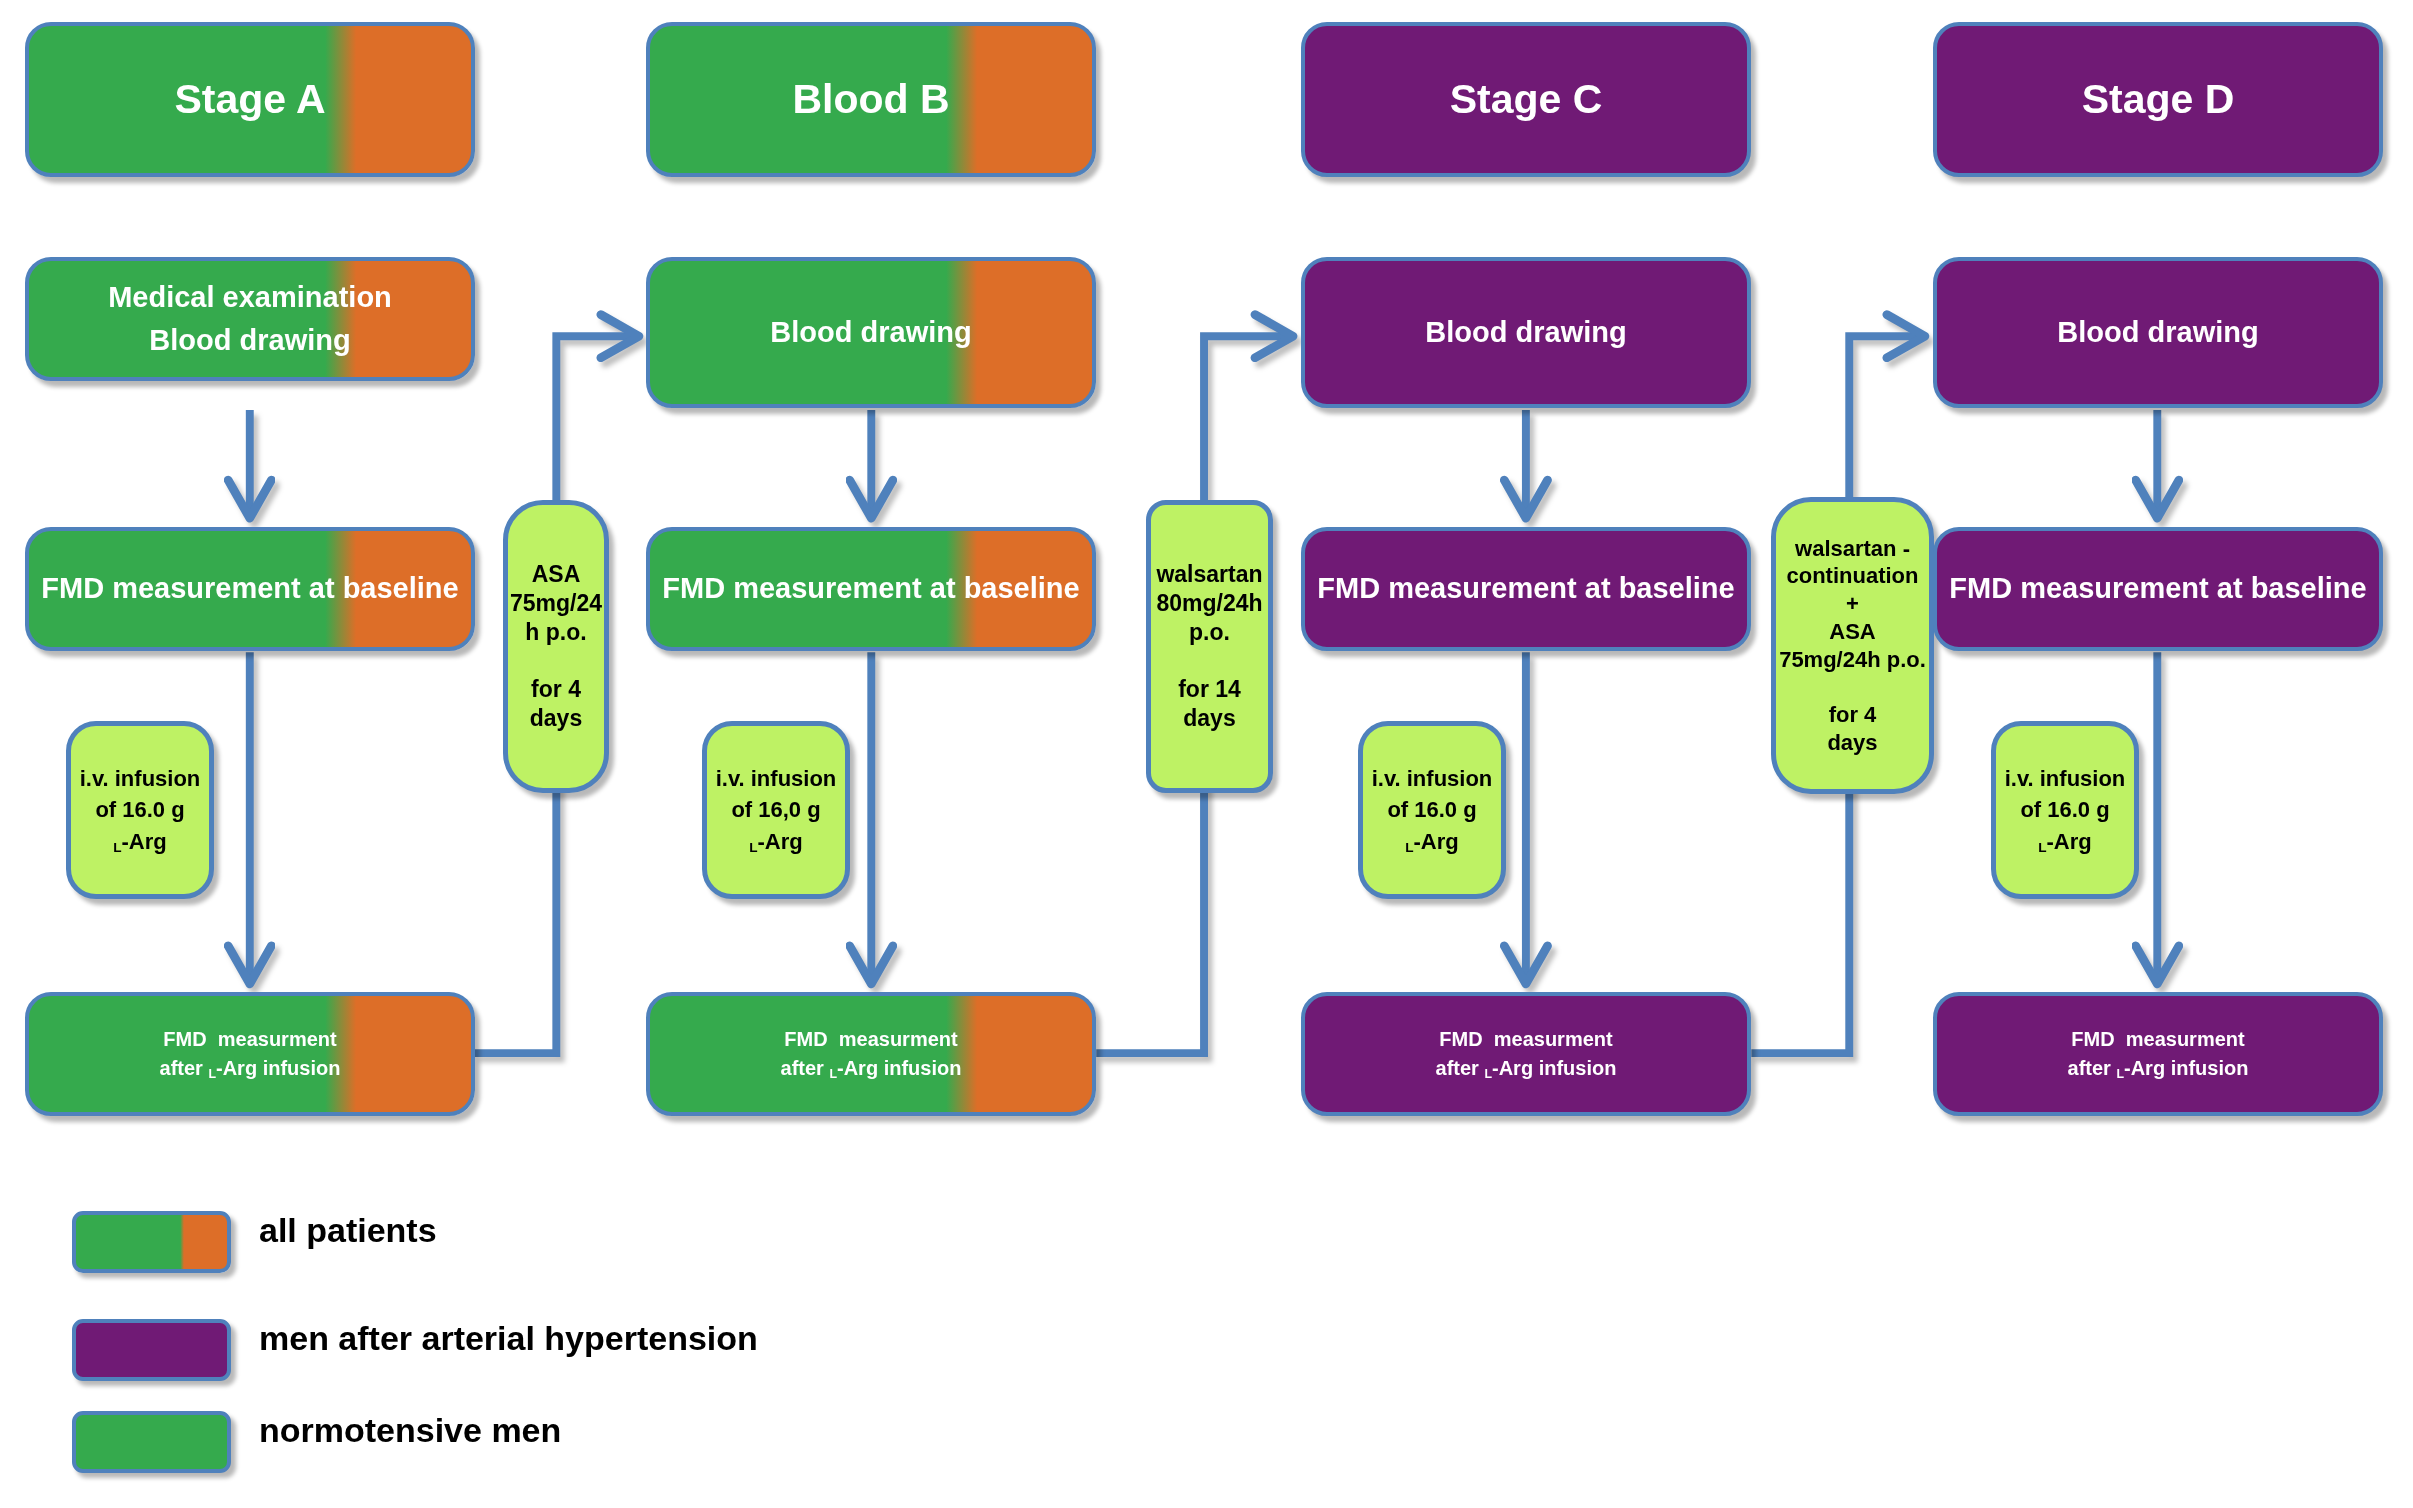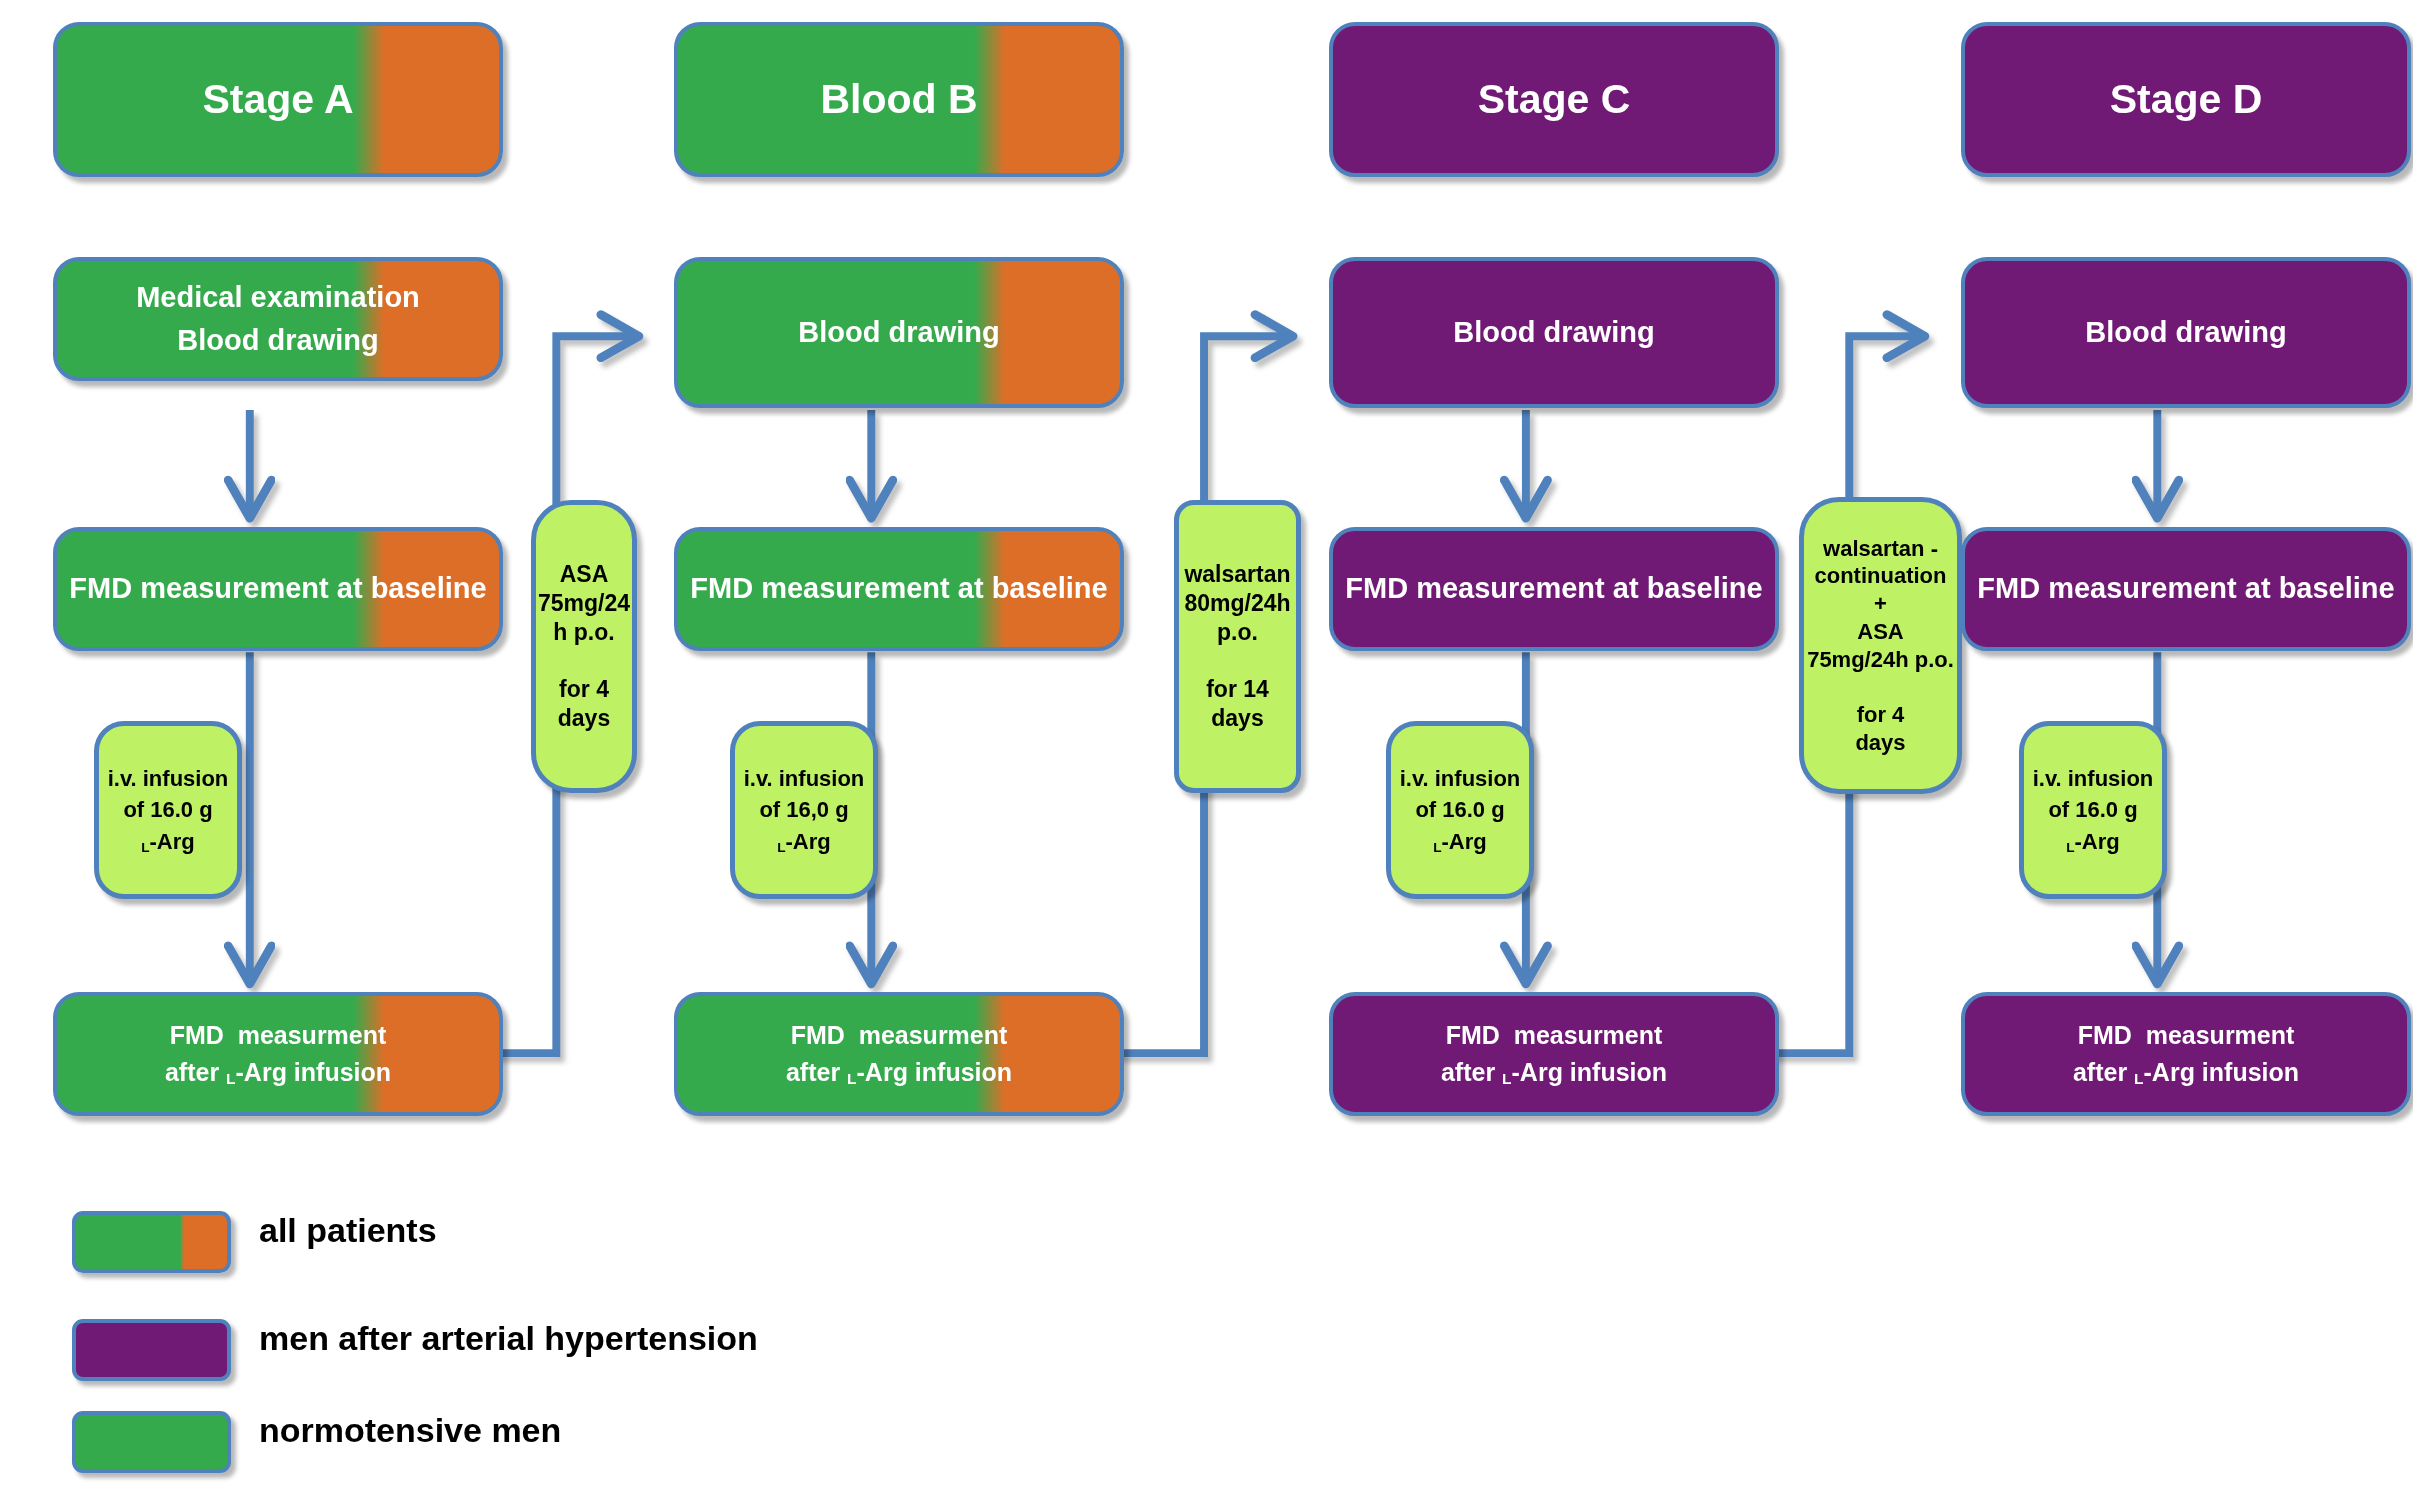--- a/index.html
+++ b/index.html
@@ -29,30 +29,29 @@
     box-sizing: border-box;
     border: 4px solid #4F81BC;
     border-radius: 26px;
     box-shadow: 5px 6px 4.5px rgba(0,0,0,0.28);
     display: flex;
     flex-direction: column;
     align-items: center;
     justify-content: center;
     text-align: center;
     color: #ffffff;
-    margin-left: 28px;
   }
   .split  { background: linear-gradient(90deg, #35AA4D 0%, #35AA4D 67%, #DD6E28 74%, #DD6E28 100%); }
   .orange { background: #701a75; }
   .green  { background: #35AA4D; }
   .whitebox { background: #bef264; color: #000000; }
 
   .header { font-size: 41px; }
   .step   { font-size: 29px; line-height: 1.5; white-space: pre-line; }
-  .finalbox { font-size: 25px; line-height: 1.45; }
+  .finalbox { font-size: 20px; line-height: 1.45; }
   .ivbox  { font-size: 22px; line-height: 1.42; border-radius: 30px; border-width: 5px; }
   .treat  { font-size: 23px; line-height: 1.26; white-space: pre-line; border-radius: 40px; border-width: 5px; }
   .treat.tight { font-size: 22px; }
   .pre { white-space: pre-wrap; }
   .fl { display: block; }
   .sub { font-size: 0.62em; vertical-align: -0.22em; }
 
   .lg-swatch {
     position: absolute;
     box-sizing: border-box;

